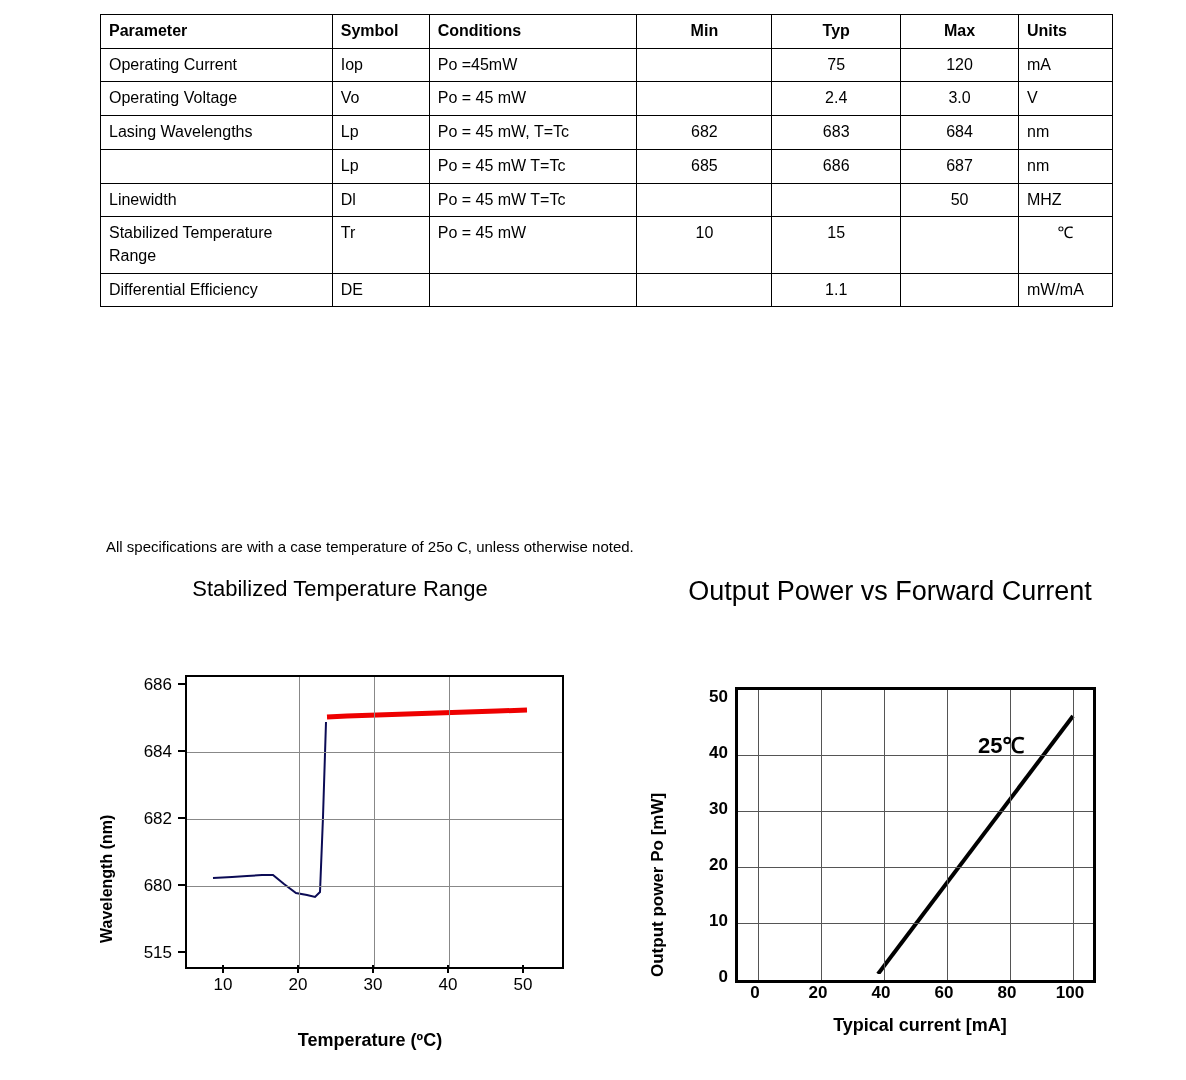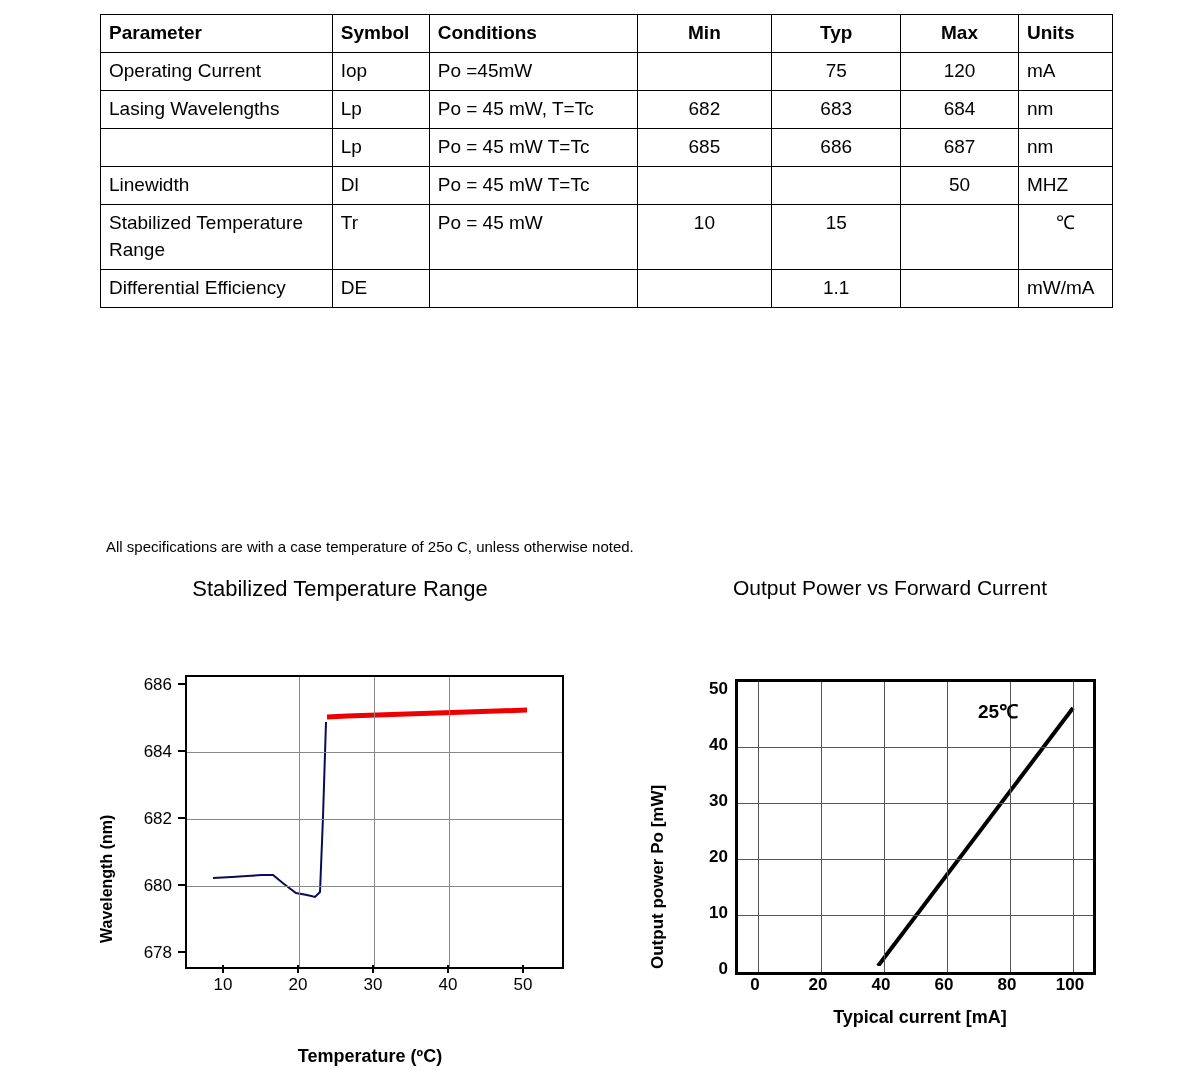--- a/index.html
+++ b/index.html
@@ -19,21 +19,21 @@
   
   #spec-table-wrap {
     position: absolute;
     left: 100px;
     top: 14px;
     width: 1013px;
   }
   table.spec {
     border-collapse: collapse;
     width: 100%;
-    font-size: 19px;
+    font-size: 16px;
   }
   table.spec td, table.spec th {
     border: 1px solid #000000;
     padding: 5px 8px;
     vertical-align: top;
     line-height: 1.42;
     font-weight: normal;
     text-align: left;
   }
   table.spec thead th {
@@ -63,21 +63,21 @@
     position: absolute;
   }
   #chart-left  { left: 70px;  top: 575px; width: 540px; height: 480px; }
   #chart-right { left: 630px; top: 575px; width: 520px; height: 480px; }
 
   .chart-title {
     text-align: center;
     font-size: 22px;
     line-height: 1.25;
   }
-  #chart-right .chart-title { font-size: 21px; }
+  #chart-right .chart-title { font-size: 27px; }
 
   .plot-area {
     position: relative;
   }
 
   
   #left-plot {
     position: absolute;
     left: 115px;
     top: 72px;
@@ -140,22 +140,23 @@
     top: 78px;
     width: 355px;
     height: 290px;
     border: 3px solid #000000;
     background: #ffffff;
   }
   #right-plot .gridline-v, #right-plot .gridline-h { background: #555555; }
 
   .annot {
     position: absolute;
-    font-size: 19px;
+    font-size: 22px;
     font-weight: bold;
+    margin-top: 23px;
   }
   svg { display: block; }
 </style>
 </head>
 <body>
 
 <div id="spec-table-wrap">
   <table class="spec">
     <colgroup>
       <col class="col-param">
@@ -181,20 +182,29 @@
       <tr>
         <td>Operating Current</td>
         <td>Iop</td>
         <td>Po =45mW</td>
         <td class="c"></td>
         <td class="c">75</td>
         <td class="c">120</td>
         <td>mA</td>
       </tr>
       <tr>
+        <td>Operating Voltage</td>
+        <td>Vo</td>
+        <td>Po = 45 mW</td>
+        <td class="c"></td>
+        <td class="c">2.4</td>
+        <td class="c">3.0</td>
+        <td>V</td>
+      </tr>
+      <tr>
         <td>Lasing Wavelengths</td>
         <td>Lp</td>
         <td>Po = 45 mW, T=Tc</td>
         <td class="c">682</td>
         <td class="c">683</td>
         <td class="c">684</td>
         <td>nm</td>
       </tr>
       <tr>
         <td></td>
@@ -238,21 +248,21 @@
 
 <div class="note">All specifications are with a case temperature of 25o C, unless otherwise noted.</div>
 
 <div class="chart-block" id="chart-left">
   <div class="chart-title">Stabilized Temperature Range</div>
 
   <div class="plot-area">
 
     <div class="axis-label-y" style="left: 28px; top: 340px;">Wavelength (nm)</div>
 
-    <div class="ytick-label" style="left: 44px; top: 340px;">678</div>
+    <div class="ytick-label" style="left: 44px; top: 340px;">515</div>
     <div class="ytick-label" style="left: 44px; top: 273px;">680</div>
     <div class="ytick-label" style="left: 44px; top: 206px;">682</div>
     <div class="ytick-label" style="left: 44px; top: 139px;">684</div>
     <div class="ytick-label" style="left: 44px; top: 72px;">686</div>
 
     <div class="tick-mark-y" style="left: 108px; top: 348px;"></div>
     <div class="tick-mark-y" style="left: 108px; top: 281px;"></div>
     <div class="tick-mark-y" style="left: 108px; top: 214px;"></div>
     <div class="tick-mark-y" style="left: 108px; top: 147px;"></div>
     <div class="tick-mark-y" style="left: 108px; top: 80px;"></div>
@@ -280,21 +290,21 @@
     <div class="tick-mark-x" style="left: 302px; top: 362px;"></div>
     <div class="tick-mark-x" style="left: 377px; top: 362px;"></div>
     <div class="tick-mark-x" style="left: 452px; top: 362px;"></div>
 
     <div class="xtick-label" style="left: 128px; top: 372px;">10</div>
     <div class="xtick-label" style="left: 203px; top: 372px;">20</div>
     <div class="xtick-label" style="left: 278px; top: 372px;">30</div>
     <div class="xtick-label" style="left: 353px; top: 372px;">40</div>
     <div class="xtick-label" style="left: 428px; top: 372px;">50</div>
 
-    <div class="axis-label-x" style="left: 180px; top: 443px; width: 240px;">Temperature (ºC)</div>
+    <div class="axis-label-x" style="left: 180px; top: 427px; width: 240px;">Temperature (ºC)</div>
   </div>
 </div>
 
 <div class="chart-block" id="chart-right">
   <div class="chart-title">Output Power vs Forward Current</div>
 
   <div class="plot-area">
 
     <div class="axis-label-y" style="left: 18px; top: 368px; font-size: 17px;">Output power Po [mW]</div>
 

